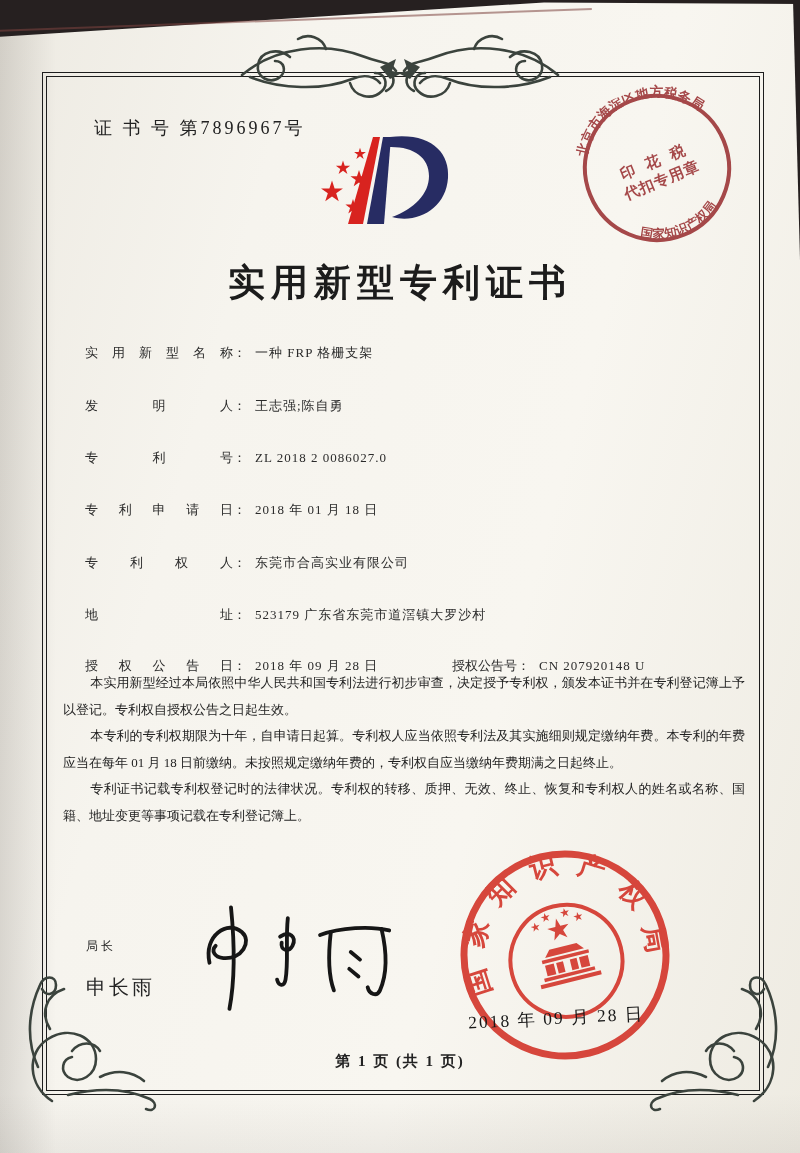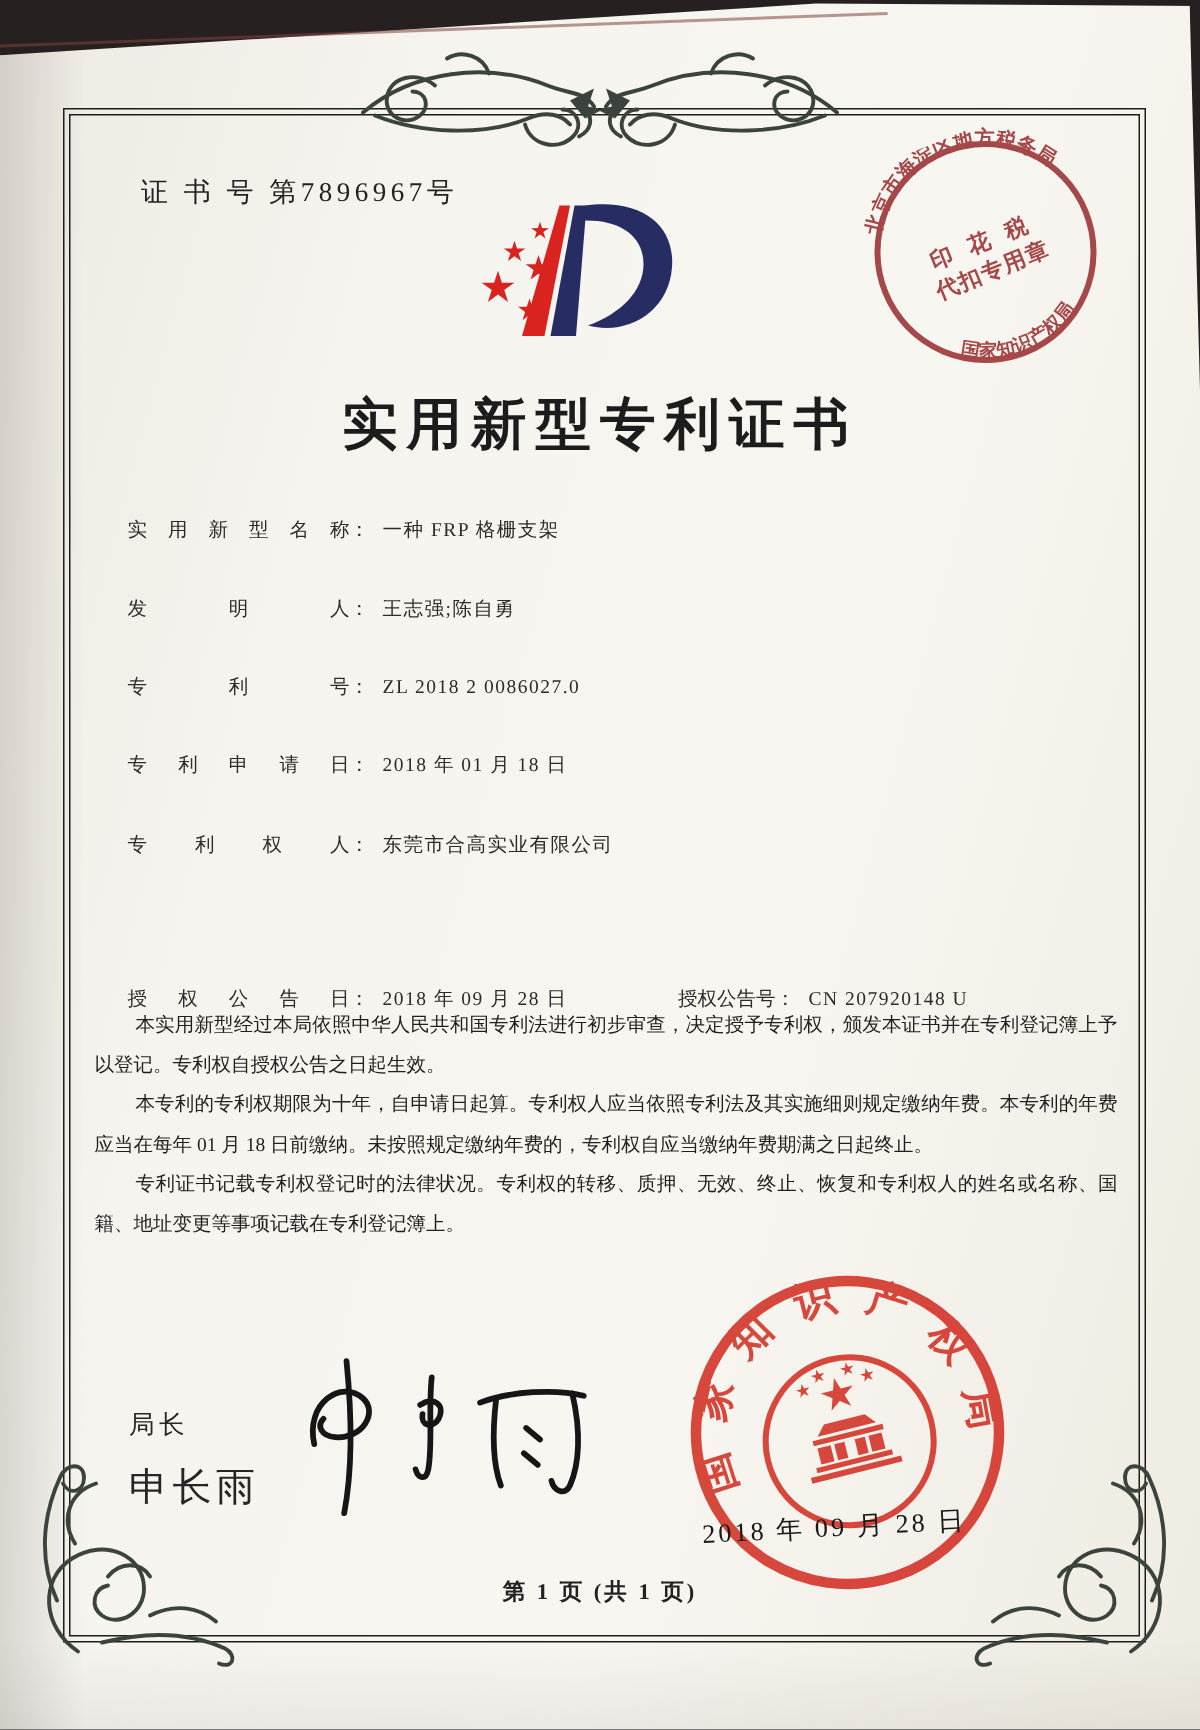--- a/index.html
+++ b/index.html
@@ -37,22 +37,22 @@
   .row{position:absolute;left:85px;font-size:13px;white-space:nowrap;color:#2b2b2b;}
   .flabel{display:inline-block;width:148px;text-align:justify;text-align-last:justify;vertical-align:bottom;}
   .colon{margin-right:9px;}
   .fval{letter-spacing:1px;}
   .row2{position:absolute;left:452px;font-size:13px;white-space:nowrap;color:#2b2b2b;}
   
   .body-text{position:absolute;left:63px;top:670px;width:682px;font-size:13px;
     line-height:26.5px;text-align:justify;color:#1f1f1f;}
   .body-text p{margin:0;text-indent:2.1em;}
   
-  .sig-title{position:absolute;left:86px;top:938px;font-size:17px;letter-spacing:3px;}
-  .sig-name{position:absolute;left:86px;top:974px;font-size:26px;letter-spacing:3px;}
+  .sig-title{position:absolute;left:86px;top:938px;font-size:12px;letter-spacing:3px;}
+  .sig-name{position:absolute;left:86px;top:974px;font-size:20px;letter-spacing:3px;}
   .signature{position:absolute;left:188px;top:892px;}
   .signature path{stroke:#161616;stroke-width:5;fill:none;stroke-linecap:round;stroke-linejoin:round;}
   
   .seal{position:absolute;left:452px;top:842px;transform:rotate(-14deg);opacity:.93;}
   .seal text{font-family:"Liberation Serif","DejaVu Serif",serif;font-weight:bold;}
   .seal-date{position:absolute;left:468px;top:1006px;font-size:17.5px;letter-spacing:2px;
     color:#181818;transform:rotate(-3deg);}
   .footer{position:absolute;left:0;top:1052px;width:100%;text-align:center;font-size:15px;
     letter-spacing:2px;color:#222;font-weight:bold;}
 </style>
@@ -135,20 +135,23 @@
   </div>
   <div class="row" style="top:449px">
     <span class="flabel">专利号</span><span class="colon">：</span><span class="fval">ZL 2018 2 0086027.0</span>
   </div>
   <div class="row" style="top:501px">
     <span class="flabel">专利申请日</span><span class="colon">：</span><span class="fval">2018 年 01 月 18 日</span>
   </div>
   <div class="row" style="top:554px">
     <span class="flabel">专利权人</span><span class="colon">：</span><span class="fval">东莞市合高实业有限公司</span>
   </div>
+  <div class="row" style="top:606px">
+    <span class="flabel">地址</span><span class="colon">：</span><span class="fval">523179 广东省东莞市道滘镇大罗沙村</span>
+  </div>
   <div class="row" style="top:657px">
     <span class="flabel">授权公告日</span><span class="colon">：</span><span class="fval">2018 年 09 月 28 日</span>
   </div>
   <div class="row2" style="top:657px">
     <span>授权公告号</span><span class="colon">：</span><span class="fval">CN 207920148 U</span>
   </div>
 
   <div class="body-text">
     <p>本实用新型经过本局依照中华人民共和国专利法进行初步审查，决定授予专利权，颁发本证书并在专利登记簿上予以登记。专利权自授权公告之日起生效。</p>
     <p>本专利的专利权期限为十年，自申请日起算。专利权人应当依照专利法及其实施细则规定缴纳年费。本专利的年费应当在每年 01 月 18 日前缴纳。未按照规定缴纳年费的，专利权自应当缴纳年费期满之日起终止。</p>

